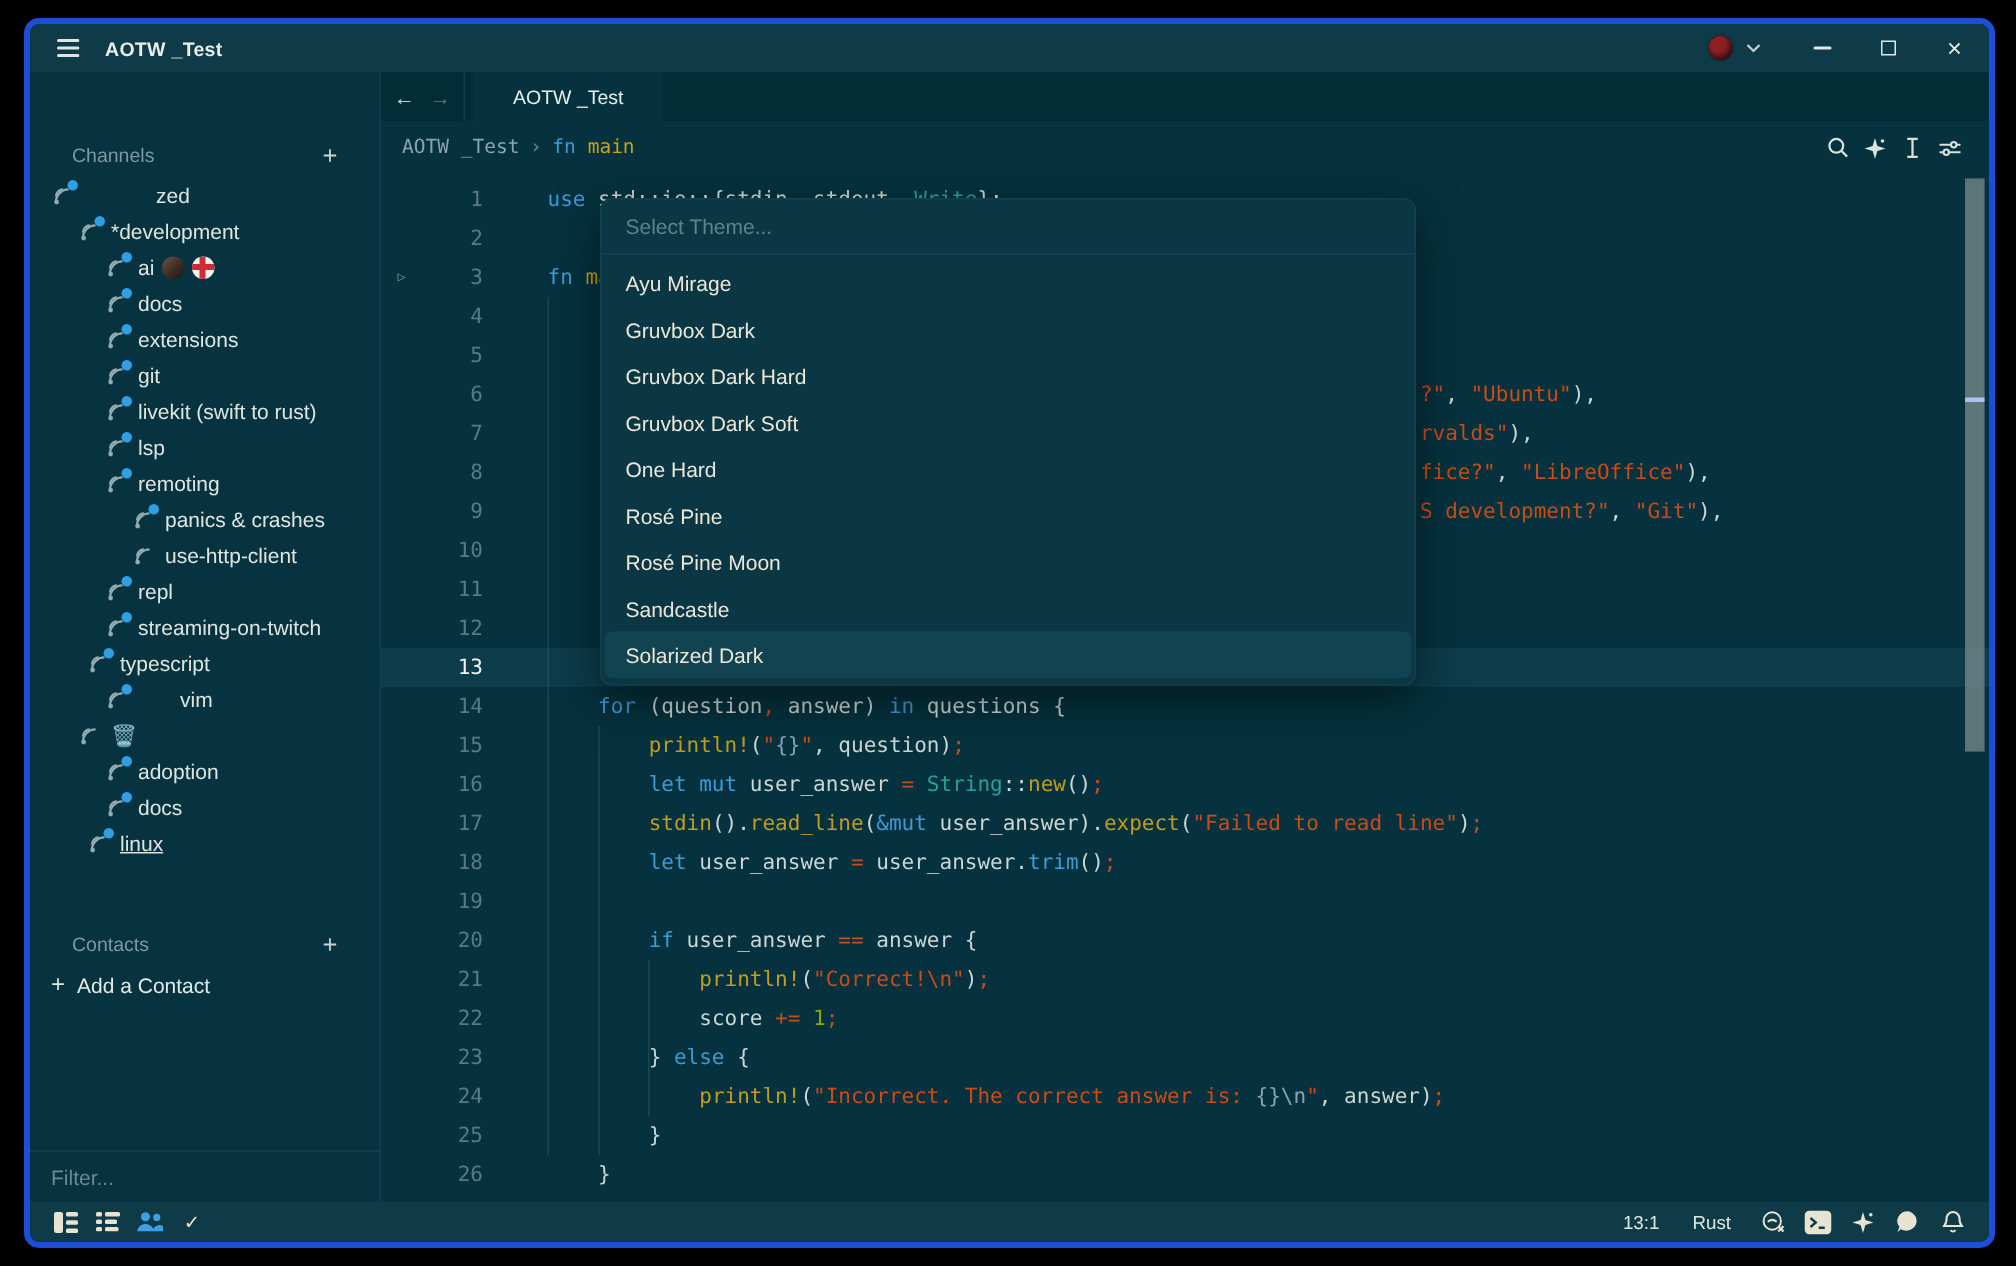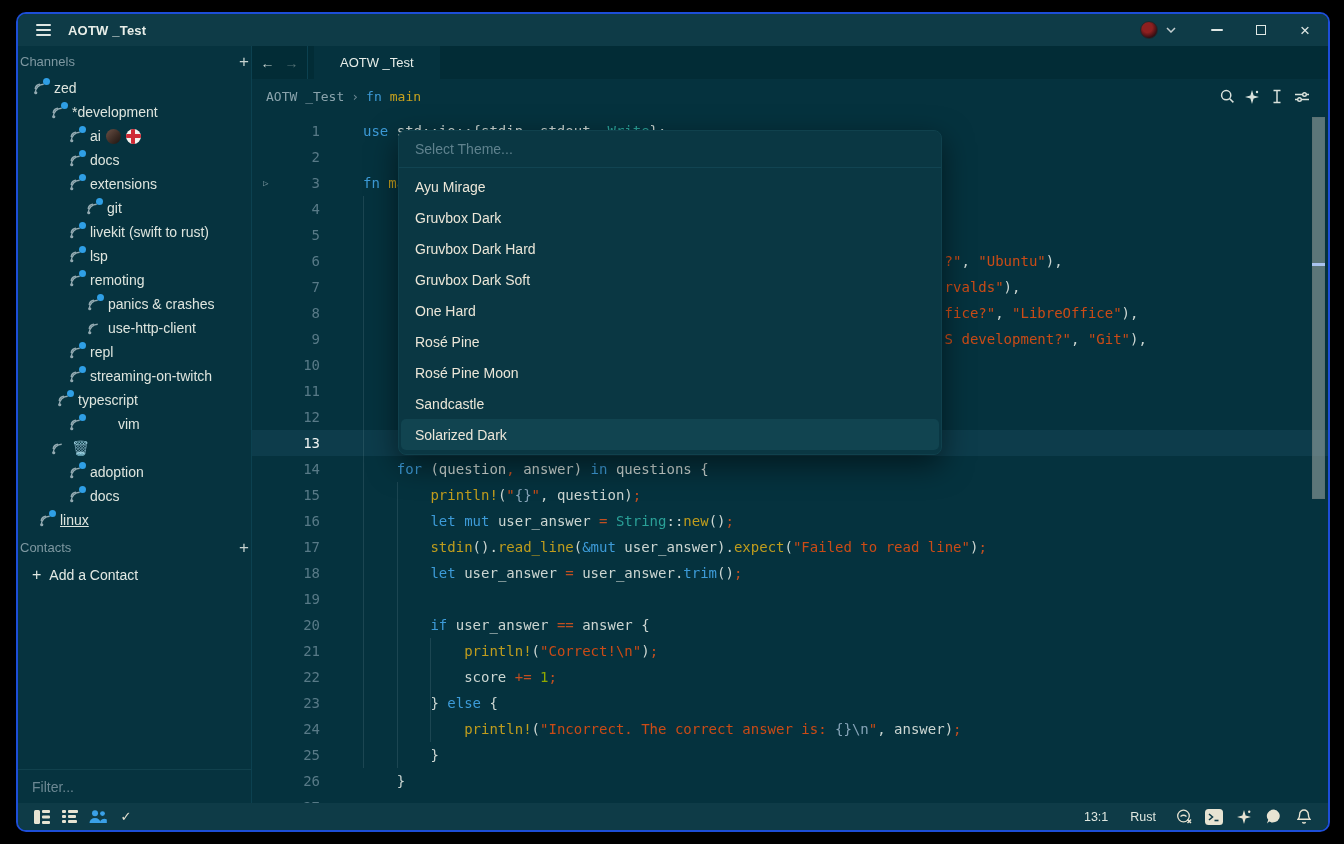--- a/index.html
+++ b/index.html
@@ -1,34 +1,34 @@
 <!DOCTYPE html>
 <html><head>
 <meta charset="utf-8">
 <style>
   html,body{margin:0;padding:0;background:#000;width:1344px;height:844px;overflow:hidden;
     font-family:"Liberation Sans",sans-serif;-webkit-font-smoothing:antialiased;}
   *{box-sizing:border-box;}
   #window{position:absolute;left:16px;top:12px;width:1314px;height:820px;background:#05323e;
-    border-radius:10px;overflow:hidden;display:flex;flex-direction:column;border:2px solid #1d4ed8;}
+    border-radius:10px;overflow:hidden;display:flex;flex-direction:column;border:4px solid #1d4ed8;}
   
   #titlebar{height:32px;background:#0e3b47;display:flex;align-items:center;padding:0 14px;flex:none;}
   .tb-title{color:#e8eee9;font-size:13px;font-weight:bold;margin-left:14px;letter-spacing:.2px;}
   .tb-spacer{flex:1;}
   .tb-ico{display:flex;align-items:center;justify-content:center;width:22px;height:22px;cursor:default;}
   #avatar{width:18px;height:18px;border-radius:50%;background:radial-gradient(circle at 40% 35%,#8d2020 0 35%,#3a0f14 70%,#1c080b 100%);border:1px solid #1c2a2e;}
   .winctl{color:#dfe7e4;margin-left:26px;display:flex;align-items:center;justify-content:center;width:18px;height:18px;}
   .min-bar{width:12px;height:2px;background:#dfe7e4;border-radius:1px;}
   .max-box{width:10px;height:10px;border:1.5px solid #dfe7e4;}
   .close-x{font-size:17px;line-height:1;}
   
   #main{flex:1;display:flex;min-height:0;}
   
   #sidebar{width:234px;background:#06333f;border-right:1px solid #0c4150;display:flex;flex-direction:column;flex:none;}
-  .side-header{height:30px;display:flex;align-items:center;padding:0 2px;color:#7e98a1;font-size:13px;flex:none;}
+  .side-header{height:30px;display:flex;align-items:center;padding:0 28px;color:#7e98a1;font-size:13px;flex:none;margin-top:40px;}
   .side-header .hdr-label{flex:1;}
   .plus-btn{color:#c6d2cf;font-size:17px;line-height:1;font-weight:400;}
   .ch-row{height:24px;display:flex;align-items:center;color:#dee5de;font-size:14px;cursor:default;}
   .ch-icon{position:relative;width:15px;height:15px;flex:none;margin-right:7px;}
   .ch-icon svg{display:block;}
   .dot{position:absolute;right:-3px;top:-3px;width:7px;height:7px;border-radius:50%;background:#2f9fe5;}
   .av{width:15px;height:15px;border-radius:50%;margin-left:5px;flex:none;position:relative;overflow:hidden;}
   .av.photo{background:linear-gradient(135deg,#6b5146 0%,#3a2a23 60%,#1d1512 100%);}
   .av.flag{background:#f2f2ee;}
   .av .cr{position:absolute;background:#cf2b36;}
@@ -122,21 +122,21 @@
   </div>
 
   <div id="main">
 
     <div id="sidebar">
       <div class="side-header">
         <span class="hdr-label">Channels</span>
         <span class="plus-btn">+</span>
       </div>
       <div id="channel-list">
-          <div class="ch-row" style="padding-left: 14px;">
+          <div class="ch-row" style="padding-left: 14px; gap: 48px;">
             <span class="ch-icon">
               <svg width="15" height="15" viewBox="0 0 16 16">
                 <g stroke="#93aab1" stroke-width="1.6" fill="none">
                   <path d="M3.5 12.5 a9 9 0 0 1 9 -9"></path>
                   <path d="M3.5 8.5 a5 5 0 0 1 5 -5"></path>
                 </g>
                 <circle cx="4" cy="12.5" r="1.7" fill="#93aab1"></circle>
               </svg>
               <span class="dot"></span>
             </span>
@@ -192,21 +192,21 @@
                 <g stroke="#93aab1" stroke-width="1.6" fill="none">
                   <path d="M3.5 12.5 a9 9 0 0 1 9 -9"></path>
                   <path d="M3.5 8.5 a5 5 0 0 1 5 -5"></path>
                 </g>
                 <circle cx="4" cy="12.5" r="1.7" fill="#93aab1"></circle>
               </svg>
               <span class="dot"></span>
             </span>
             <span>extensions</span>
           </div>
-          <div class="ch-row" style="padding-left: 50px; margin-left: 17px;">
+          <div class="ch-row" style="padding-left: 50px;">
             <span class="ch-icon">
               <svg width="15" height="15" viewBox="0 0 16 16">
                 <g stroke="#93aab1" stroke-width="1.6" fill="none">
                   <path d="M3.5 12.5 a9 9 0 0 1 9 -9"></path>
                   <path d="M3.5 8.5 a5 5 0 0 1 5 -5"></path>
                 </g>
                 <circle cx="4" cy="12.5" r="1.7" fill="#93aab1"></circle>
               </svg>
               <span class="dot"></span>
             </span>
@@ -359,21 +359,21 @@
                 <g stroke="#93aab1" stroke-width="1.6" fill="none">
                   <path d="M3.5 12.5 a9 9 0 0 1 9 -9"></path>
                   <path d="M3.5 8.5 a5 5 0 0 1 5 -5"></path>
                 </g>
                 <circle cx="4" cy="12.5" r="1.7" fill="#93aab1"></circle>
               </svg>
               <span class="dot"></span>
             </span>
             <span>docs</span>
           </div>
-          <div class="ch-row" style="padding-left: 20px; text-decoration: underline;">
+          <div class="ch-row" style="padding-left: 38px; text-decoration: underline;">
             <span class="ch-icon">
               <svg width="15" height="15" viewBox="0 0 16 16">
                 <g stroke="#93aab1" stroke-width="1.6" fill="none">
                   <path d="M3.5 12.5 a9 9 0 0 1 9 -9"></path>
                   <path d="M3.5 8.5 a5 5 0 0 1 5 -5"></path>
                 </g>
                 <circle cx="4" cy="12.5" r="1.7" fill="#93aab1"></circle>
               </svg>
               <span class="dot"></span>
             </span>

